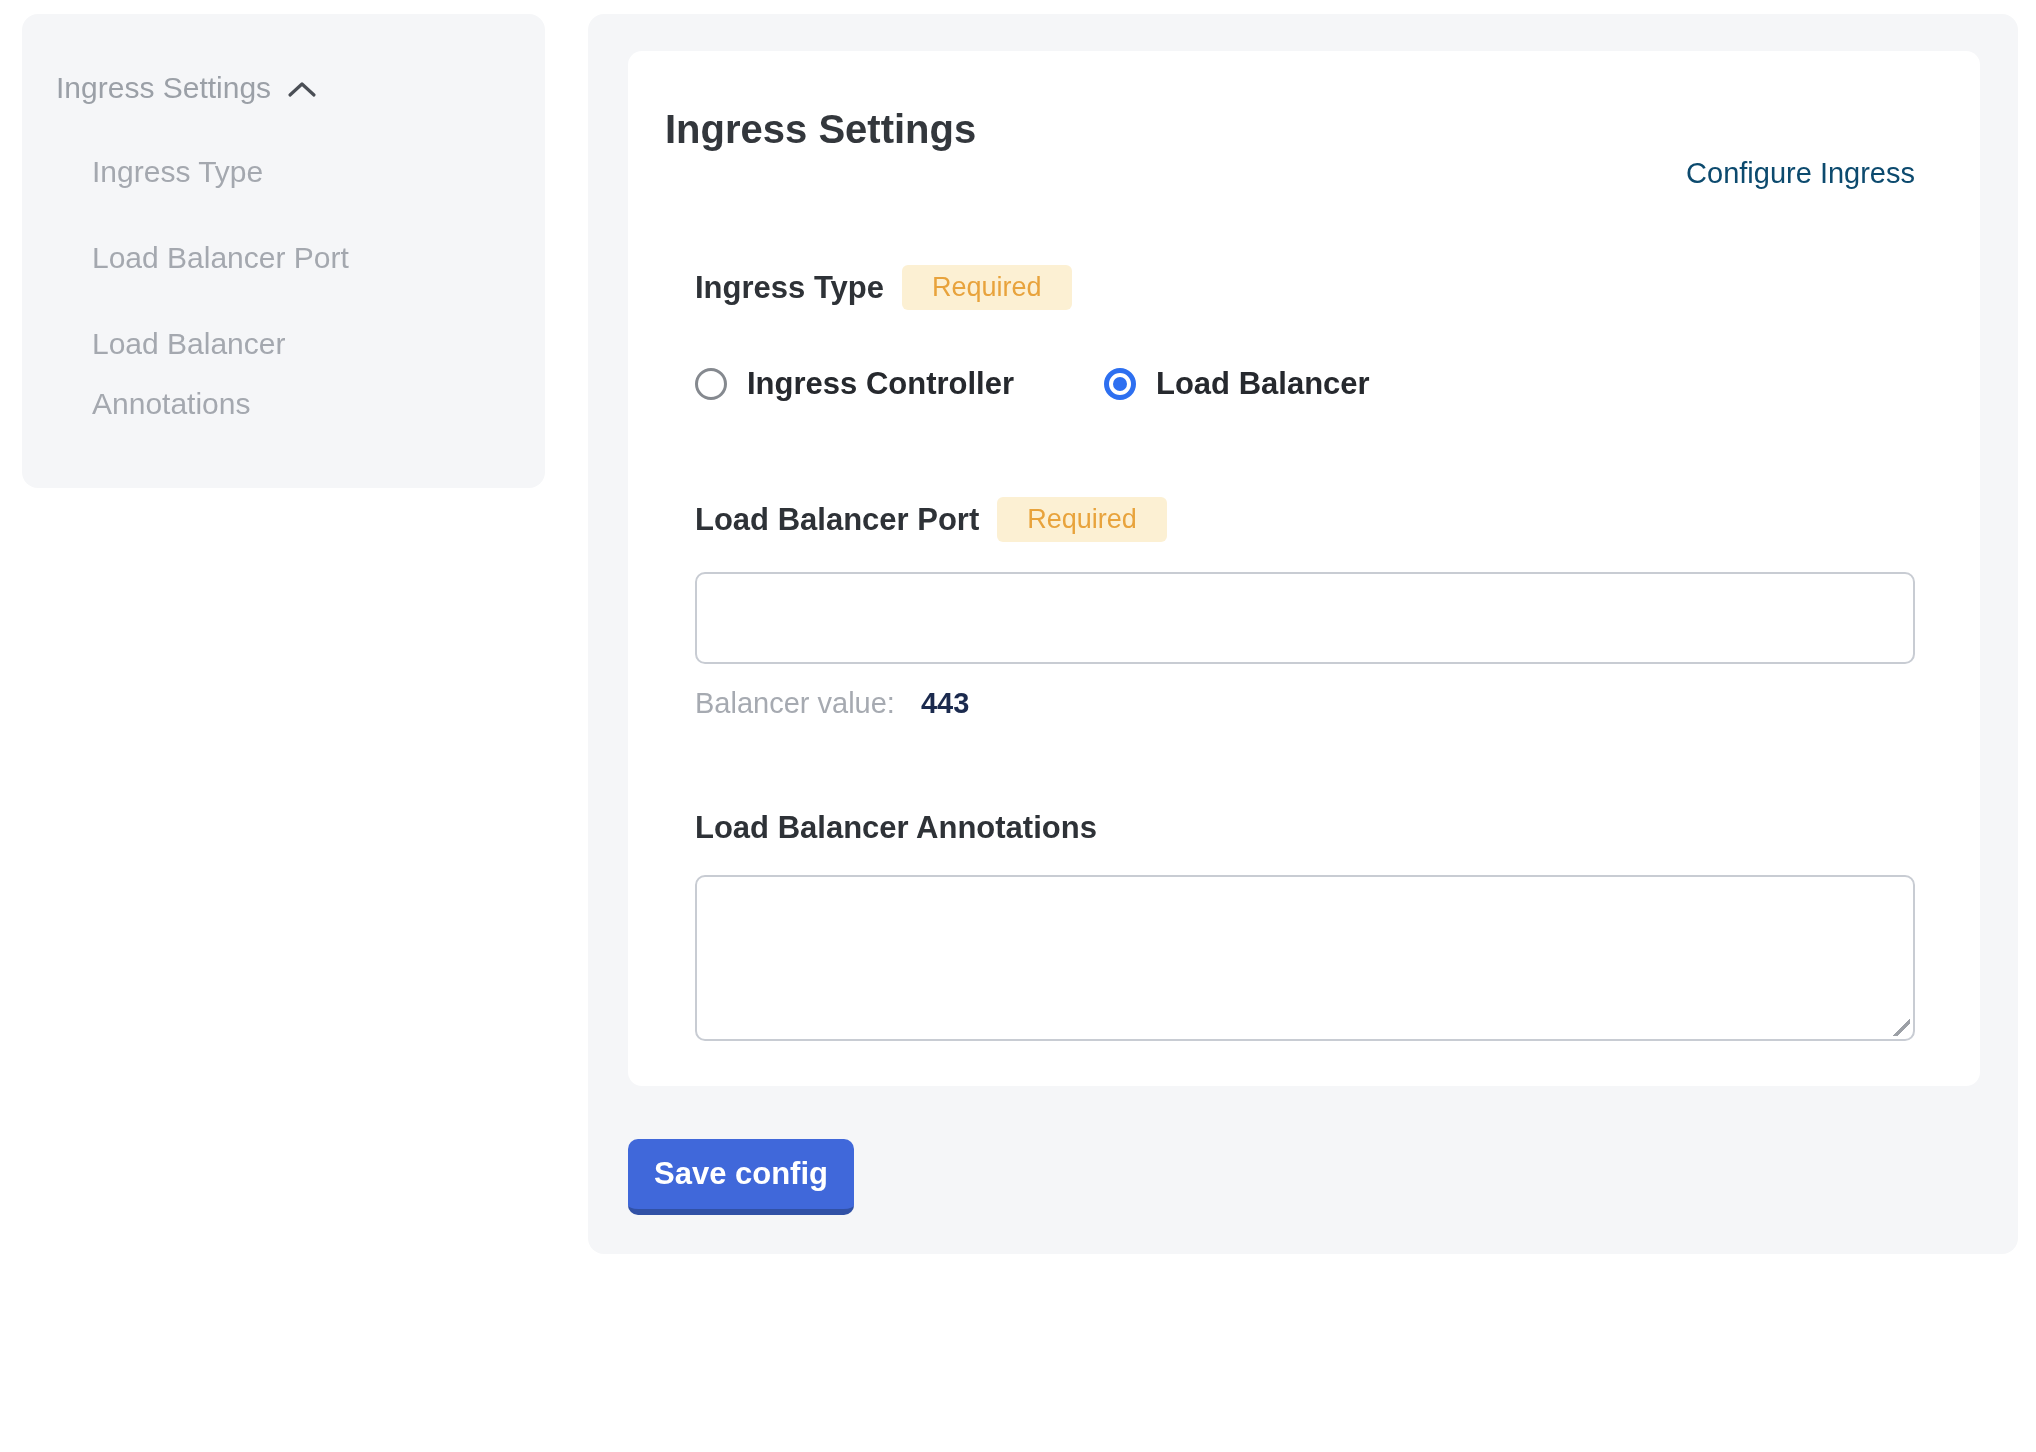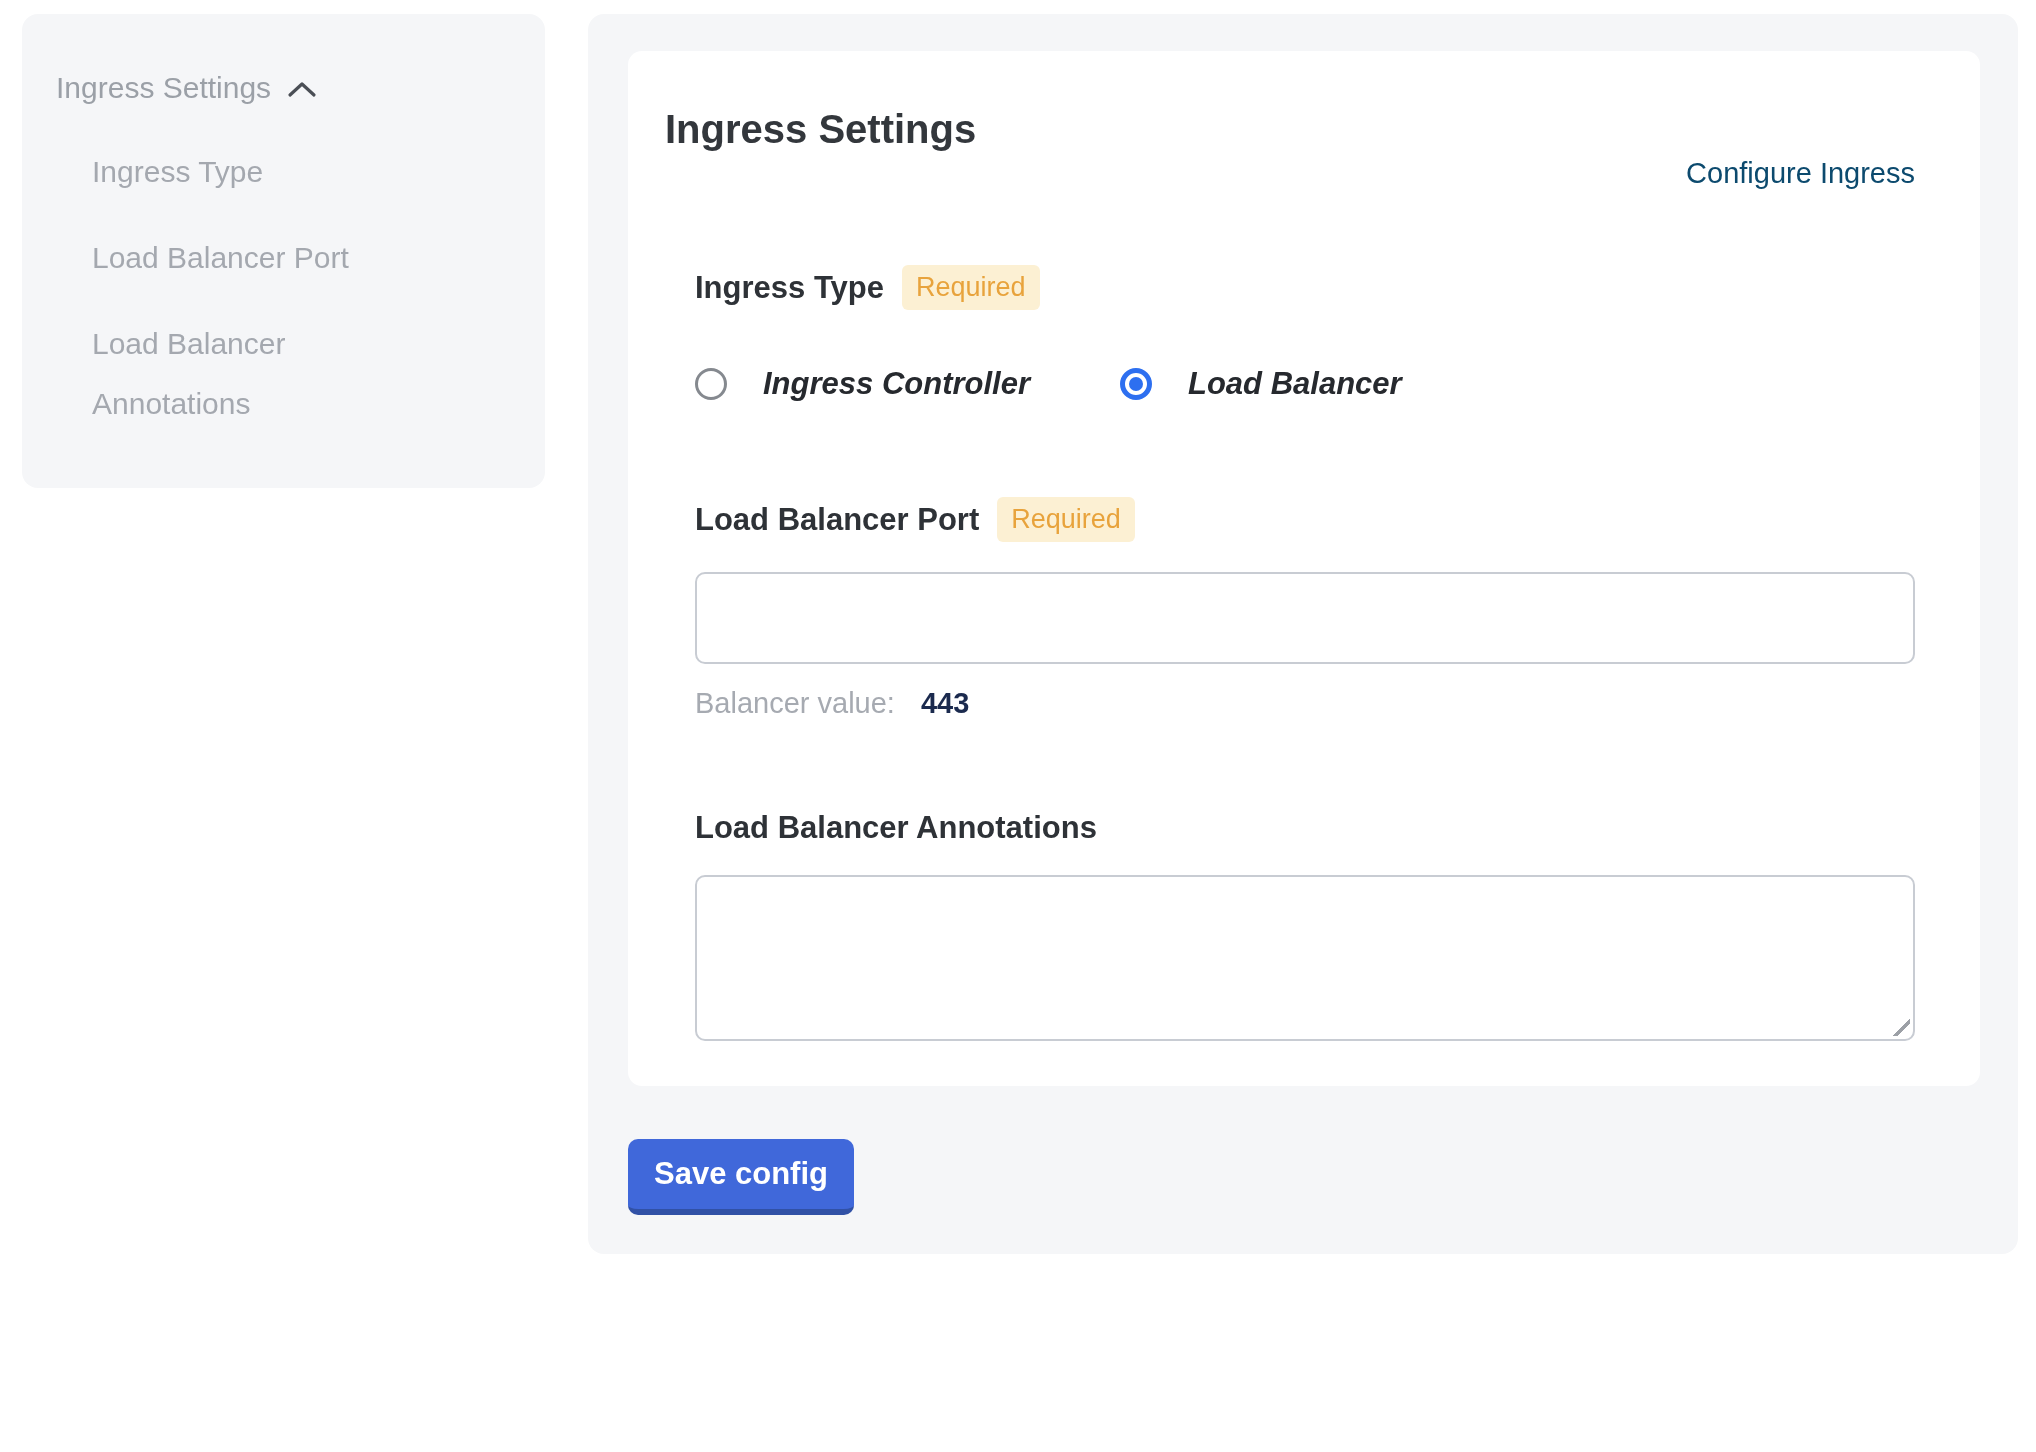--- a/index.html
+++ b/index.html
@@ -40,26 +40,26 @@
   .card-title{font-size:40px;line-height:48px;font-weight:bold;color:var(--text-heading);}
   .card-subtitle{font-size:29px;line-height:40px;color:#0c4a6e;text-align:right;}
 
   .sections{margin-left:30px;}
   .section-1{margin-top:72px;}
   .section-2{margin-top:95px;}
   .section-3{margin-top:87px;}
 
   .label-row{display:flex;align-items:center;gap:18px;}
   .field-label{font-size:31px;line-height:38px;font-weight:bold;color:var(--text-label);}
-  .badge{font-size:27px;line-height:27px;padding:9px 14px;border-radius:6px;
+  .badge{font-size:27px;line-height:27px;padding:9px 30px;border-radius:6px;
     background:var(--badge-bg);color:var(--badge-text);}
   .field-desc{margin-top:6px;font-size:29px;line-height:38px;color:var(--text-muted);}
 
   .radio-row{margin-top:56px;display:flex;align-items:center;gap:90px;}
-  .radio-option{display:flex;align-items:center;gap:36px;cursor:pointer;font-style:italic;}
+  .radio-option{display:flex;align-items:center;gap:20px;cursor:pointer;}
   .radio{width:32px;height:32px;border-radius:50%;background:#fff;
     border:3px solid var(--radio-gray);position:relative;flex:0 0 auto;}
   .radio-option.selected .radio{border:5px solid var(--radio-blue);}
   .radio-option.selected .radio::after{content:"";position:absolute;left:50%;top:50%;
     width:14px;height:14px;border-radius:50%;background:var(--radio-blue);
     transform:translate(-50%,-50%);}
   .radio-label{font-size:31px;font-weight:600;color:#26292e;}
 
   .text-input{display:block;margin-top:30px;width:100%;height:92px;
     border:2px solid var(--input-border);border-radius:10px;background:#fff;

